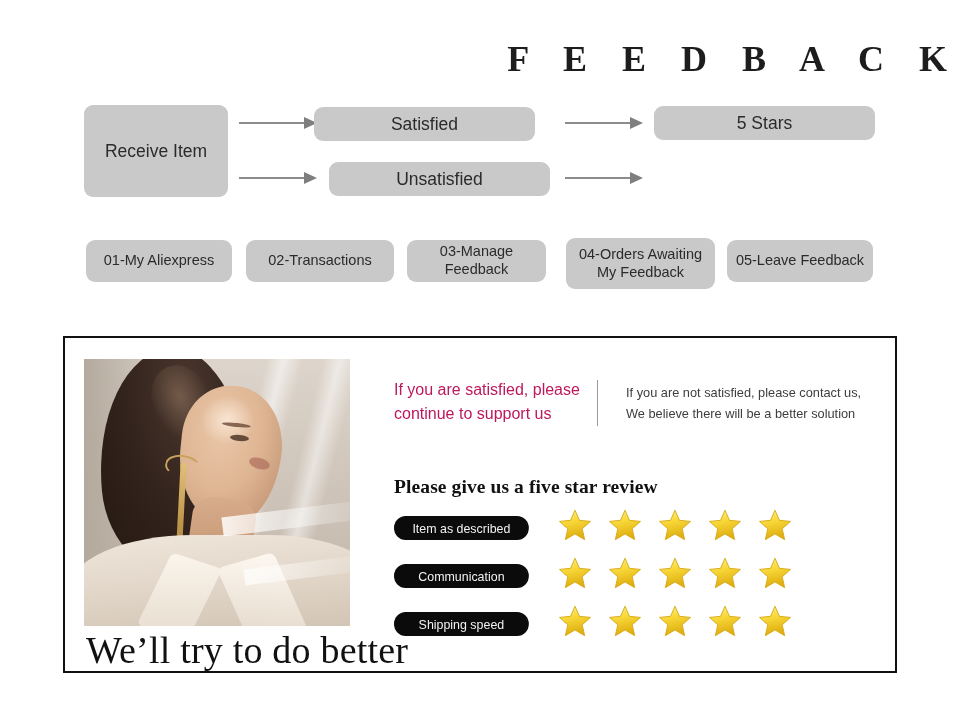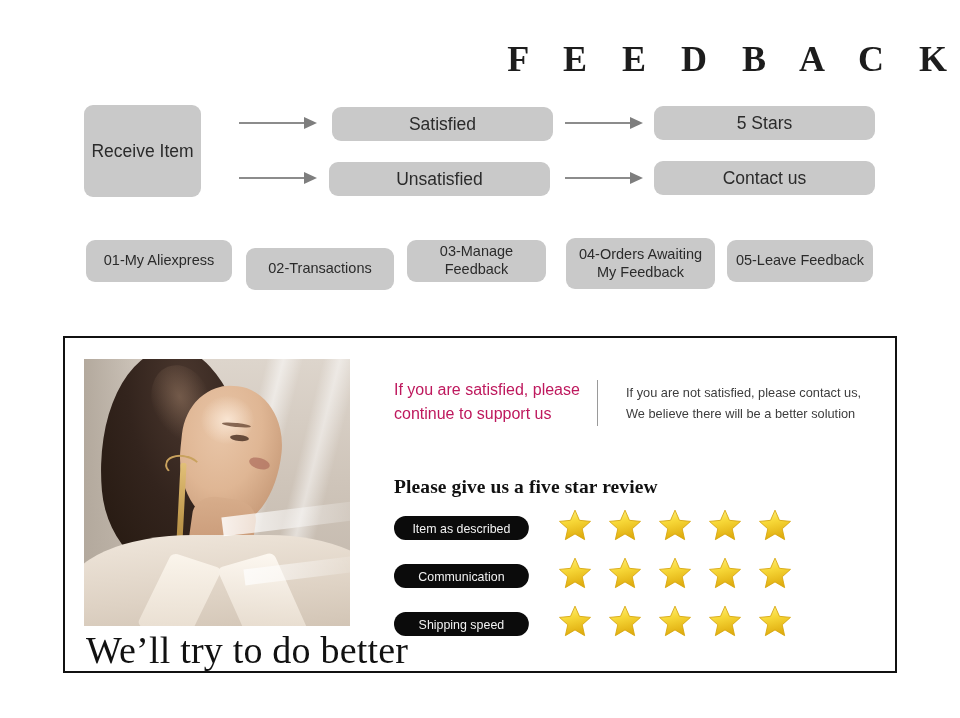--- a/index.html
+++ b/index.html
@@ -39,22 +39,22 @@
     background: #c9c9c9;
     border-radius: 9px;
     color: #2b2b2b;
     font-size: 17.5px;
     display: flex;
     align-items: center;
     justify-content: center;
     text-align: center;
     font-family: "Liberation Sans", sans-serif;
   }
-  .box-receive { left: 84px;  top: 105px; width: 117px; height: 92px; }
-  .box-sat     { left: 332px; top: 107px; width: 221px; height: 34px; }
+  .box-receive { left: 84px;  top: 105px; width: 144px; height: 92px; }
+  .box-sat     { left: 314px; top: 107px; width: 221px; height: 34px; }
   .box-unsat   { left: 329px; top: 162px; width: 221px; height: 34px; }
   .box-5stars  { left: 654px; top: 106px; width: 221px; height: 34px; }
   .box-contact { left: 654px; top: 161px; width: 221px; height: 34px; }
 
   .arrow {
     position: absolute;
     height: 12px;
     display: flex;
     align-items: center;
   }
@@ -86,21 +86,21 @@
     line-height: 1.22;
     display: flex;
     align-items: center;
     justify-content: center;
     text-align: center;
     padding: 0 6px;
     box-sizing: border-box;
     white-space: pre-line;
   }
   .chip-1 { left: 86px;  top: 240px; width: 146px; height: 42px; }
-  .chip-2 { left: 246px; top: 240px; width: 148px; height: 42px; margin-top: 8px; }
+  .chip-2 { left: 246px; top: 240px; width: 148px; height: 42px; }
   .chip-3 { left: 407px; top: 240px; width: 139px; height: 42px; }
   .chip-4 { left: 566px; top: 238px; width: 149px; height: 51px; }
   .chip-5 { left: 727px; top: 240px; width: 146px; height: 42px; }
 
   
   .panel {
     position: absolute;
     left: 63px;
     top: 336px;
     width: 834px;
@@ -378,23 +378,20 @@
     <span class="shaft"></span>
     <span class="head"></span>
   </div>
   <div class="arrow arr-4">
     <span class="shaft"></span>
     <span class="head"></span>
   </div>
 
   <div class="flow-box box-5stars">
     <span>5 Stars</span>
-  </div>
-  <div class="flow-box box-contact">
-    <span>Contact us</span>
   </div>
 </div>
 
 <div class="chips">
   <div class="chip chip-1">
     <span>01-My Aliexpress</span>
   </div>
   <div class="chip chip-2">
     <span>02-Transactions</span>
   </div>

